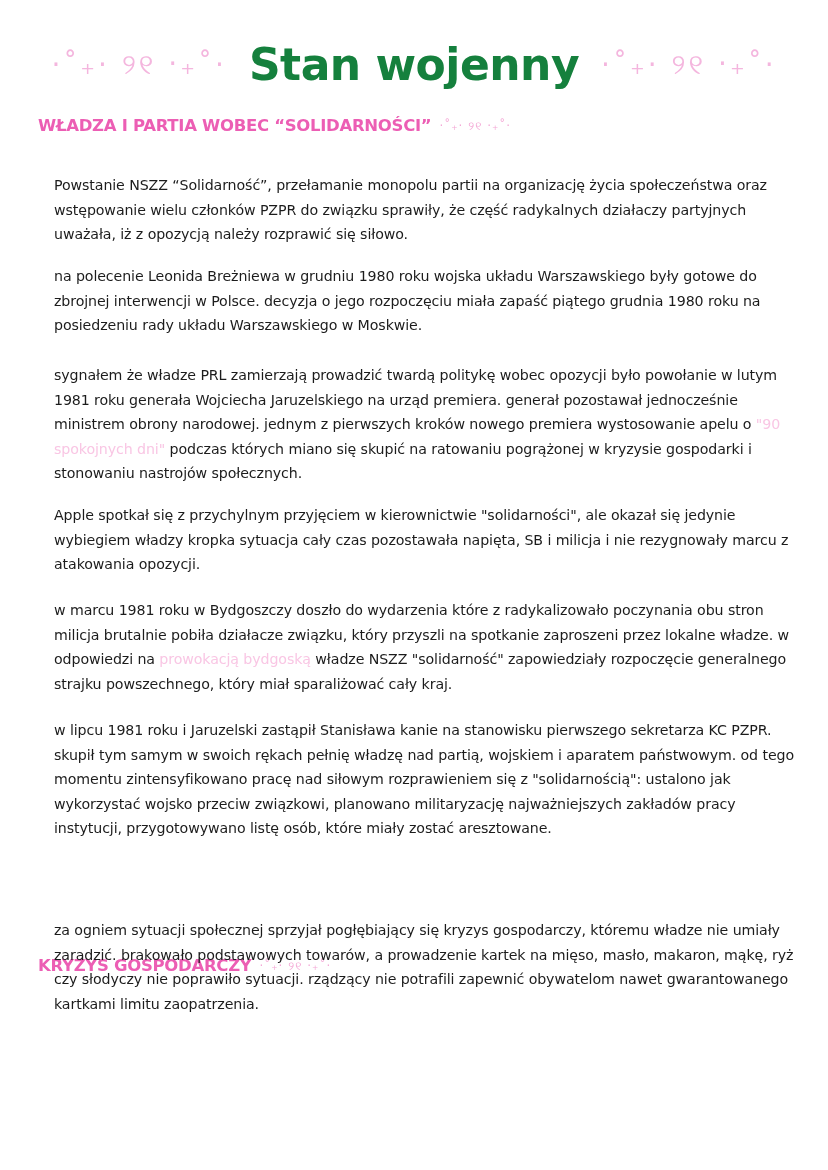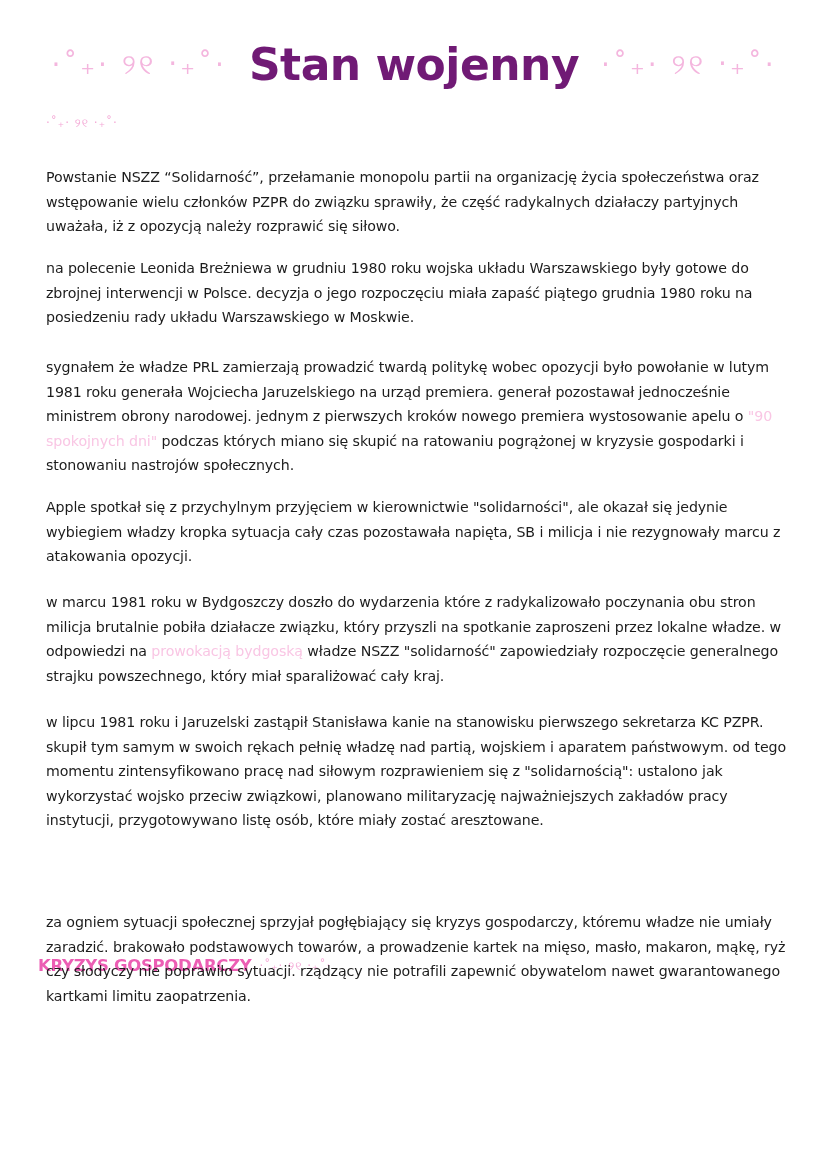--- a/index.html
+++ b/index.html
@@ -1,39 +1,40 @@
 <!DOCTYPE html>
 <html><head>
 <meta charset="utf-8">
 <style>
   html, body { margin: 0; padding: 0; background: #ffffff; }
   body { width: 828px; height: 1170px; position: relative; overflow: hidden;
          font-family: "DejaVu Sans", sans-serif; color: #1a1a1a; }
   .title-row { position: absolute; top: 30px; left: 0; width: 828px; height: 70px;
                display: flex; align-items: center; justify-content: center; }
   .title { font-family: "DejaVu Sans", sans-serif; font-weight: bold; font-size: 44px;
-           color: #701a75; letter-spacing: -0.5px; margin: 0 22px; line-height: 1; }
+           color: #15803d; letter-spacing: -0.5px; margin: 0 22px; line-height: 1; }
   .deco { color: #f4b6de; font-size: 28px; letter-spacing: 3px; white-space: nowrap; line-height: 1; }
   .deco-small { color: #f4a9d6; font-size: 12px; letter-spacing: 1px; margin-left: 8px; white-space: nowrap; font-weight: normal; }
   .heading { position: absolute; left: 38px; font-weight: bold; font-size: 16.5px;
              color: #ec5eb4; letter-spacing: -0.3px; display: flex; align-items: center; }
   .para { position: absolute; left: 38px; width: 745px; font-size: 14.2px; line-height: 24.6px;
-          font-weight: normal; color: #1c1c1c; margin: 8px; letter-spacing: -0.1px; }
+          font-weight: normal; color: #1c1c1c; margin: 16px; letter-spacing: -0.1px; }
   .hl { color: #f9c6e4; }
 </style>
 </head>
 <body>
 
 <div class="title-row">
   <span class="deco">·˚₊· ୨୧ ‧₊˚·</span>
   <h1 class="title">Stan wojenny</h1>
   <span class="deco">·˚₊· ୨୧ ‧₊˚·</span>
 </div>
 
 <div class="heading" style="top:116px;">
+  <span>WŁADZA I PARTIA WOBEC “SOLIDARNOŚCI”</span>
   <span class="deco-small">·˚₊· ୨୧ ‧₊˚·</span>
 </div>
 
 <p class="para" style="top:157px;">Powstanie NSZZ “Solidarność”, przełamanie monopolu partii na organizację życia społeczeństwa oraz wstępowanie wielu członków PZPR do związku sprawiły, że część radykalnych działaczy partyjnych uważała, iż z opozycją należy rozprawić się siłowo.</p>
 
 <p class="para" style="top:248px;">na polecenie Leonida Breżniewa w grudniu 1980 roku wojska układu Warszawskiego były gotowe do zbrojnej interwencji w Polsce. decyzja o jego rozpoczęciu miała zapaść piątego grudnia 1980 roku na posiedzeniu rady układu Warszawskiego w Moskwie.</p>
 
 <p class="para" style="top:347px;"><span>sygnałem że władze PRL zamierzają prowadzić twardą politykę wobec opozycji było powołanie w lutym 1981 roku generała Wojciecha Jaruzelskiego na urząd premiera. generał pozostawał jednocześnie ministrem obrony narodowej. jednym z pierwszych kroków nowego premiera wystosowanie apelu o </span><span class="hl">"90 spokojnych dni"</span><span> podczas których miano się skupić na ratowaniu pogrążonej w kryzysie gospodarki i stonowaniu nastrojów społecznych.</span></p>
 
 <p class="para" style="top:487px;">Apple spotkał się z przychylnym przyjęciem w kierownictwie "solidarności", ale okazał się jedynie wybiegiem władzy kropka sytuacja cały czas pozostawała napięta, SB i milicja i nie rezygnowały marcu z atakowania opozycji.</p>

